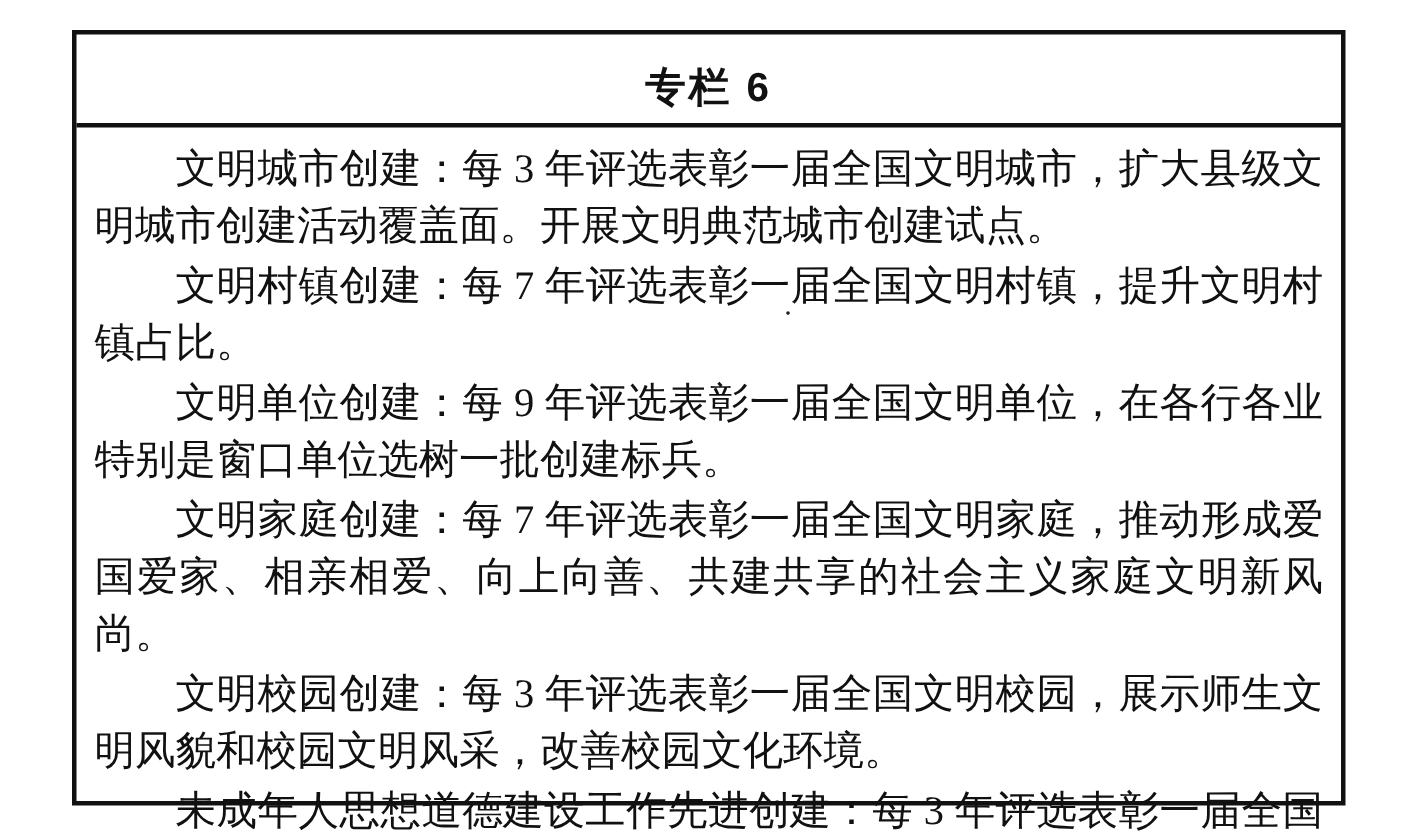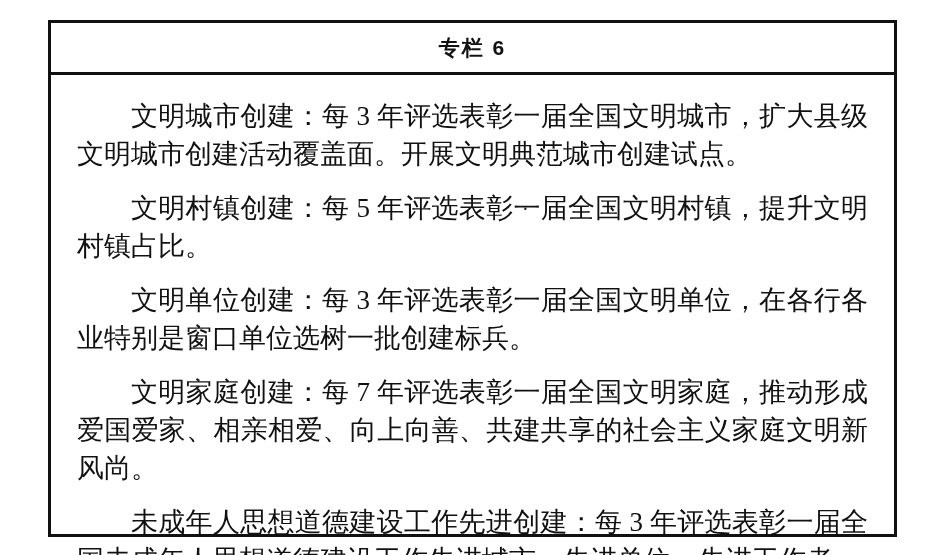--- a/index.html
+++ b/index.html
@@ -26,51 +26,53 @@
   }
   .panel-header {
     height: 49px;
     border-bottom: 3px solid #111111;
     display: flex;
     align-items: center;
     justify-content: center;
     gap: 8px;
     font-family: "Liberation Sans", sans-serif;
     font-weight: bold;
-    font-size: 21px;
+    font-size: 27px;
     letter-spacing: 2px;
+    margin-top: 10px;
   }
   .panel-body {
     padding: 6px 10px 0 10px;
     font-size: 27px;
     line-height: 38px;
     text-align: justify;
     text-justify: inter-ideograph;
   }
   .panel-body p {
-    margin: 16px;
+    margin: 2px;
     text-indent: 2em;
   }
   .stray-mark {
     position: absolute;
     left: 522px;
     top: 198px;
     font-size: 20px;
     color: #222222;
   }
 </style>
 </head>
 <body>
 
 <div class="panel">
   <div class="panel-header">
     <span>专栏 6</span>
   </div>
   <div class="panel-body">
     <p>文明城市创建：每 3 年评选表彰一届全国文明城市，扩大县级文明城市创建活动覆盖面。开展文明典范城市创建试点。</p>
-    <p>文明村镇创建：每 5 年评选表彰一届全国文明村镇，提升文明村镇占比。</p>
-    <p>文明单位创建：每 3 年评选表彰一届全国文明单位，在各行各业特别是窗口单位选树一批创建标兵。</p>
+    <p>文明村镇创建：每 7 年评选表彰一届全国文明村镇，提升文明村镇占比。</p>
+    <p>文明单位创建：每 9 年评选表彰一届全国文明单位，在各行各业特别是窗口单位选树一批创建标兵。</p>
     <p>文明家庭创建：每 7 年评选表彰一届全国文明家庭，推动形成爱国爱家、相亲相爱、向上向善、共建共享的社会主义家庭文明新风尚。</p>
+    <p>文明校园创建：每 3 年评选表彰一届全国文明校园，展示师生文明风貌和校园文明风采，改善校园文化环境。</p>
     <p>未成年人思想道德建设工作先进创建：每 3 年评选表彰一届全国未成年人思想道德建设工作先进城市、先进单位、先进工作者。</p>
   </div>
 </div>
 
 <span class="stray-mark">·</span>
 
 </body></html>

